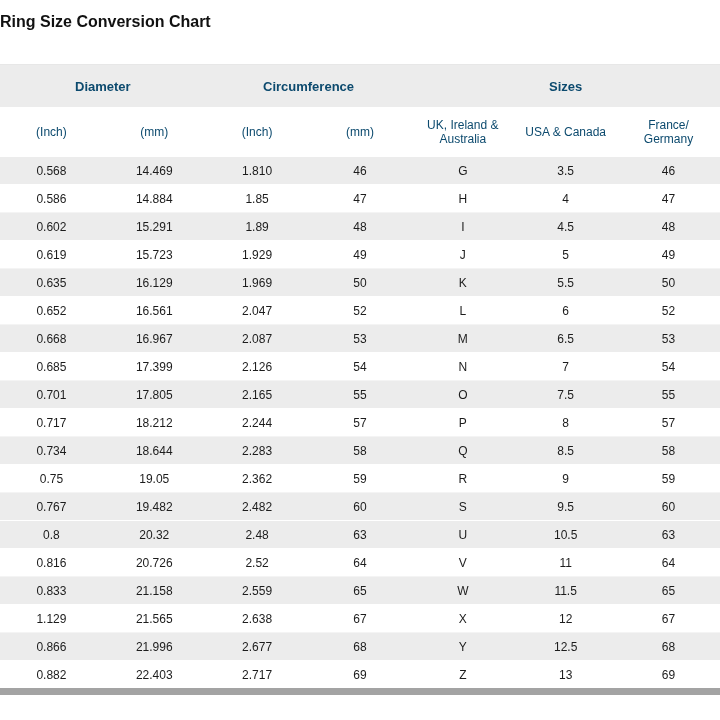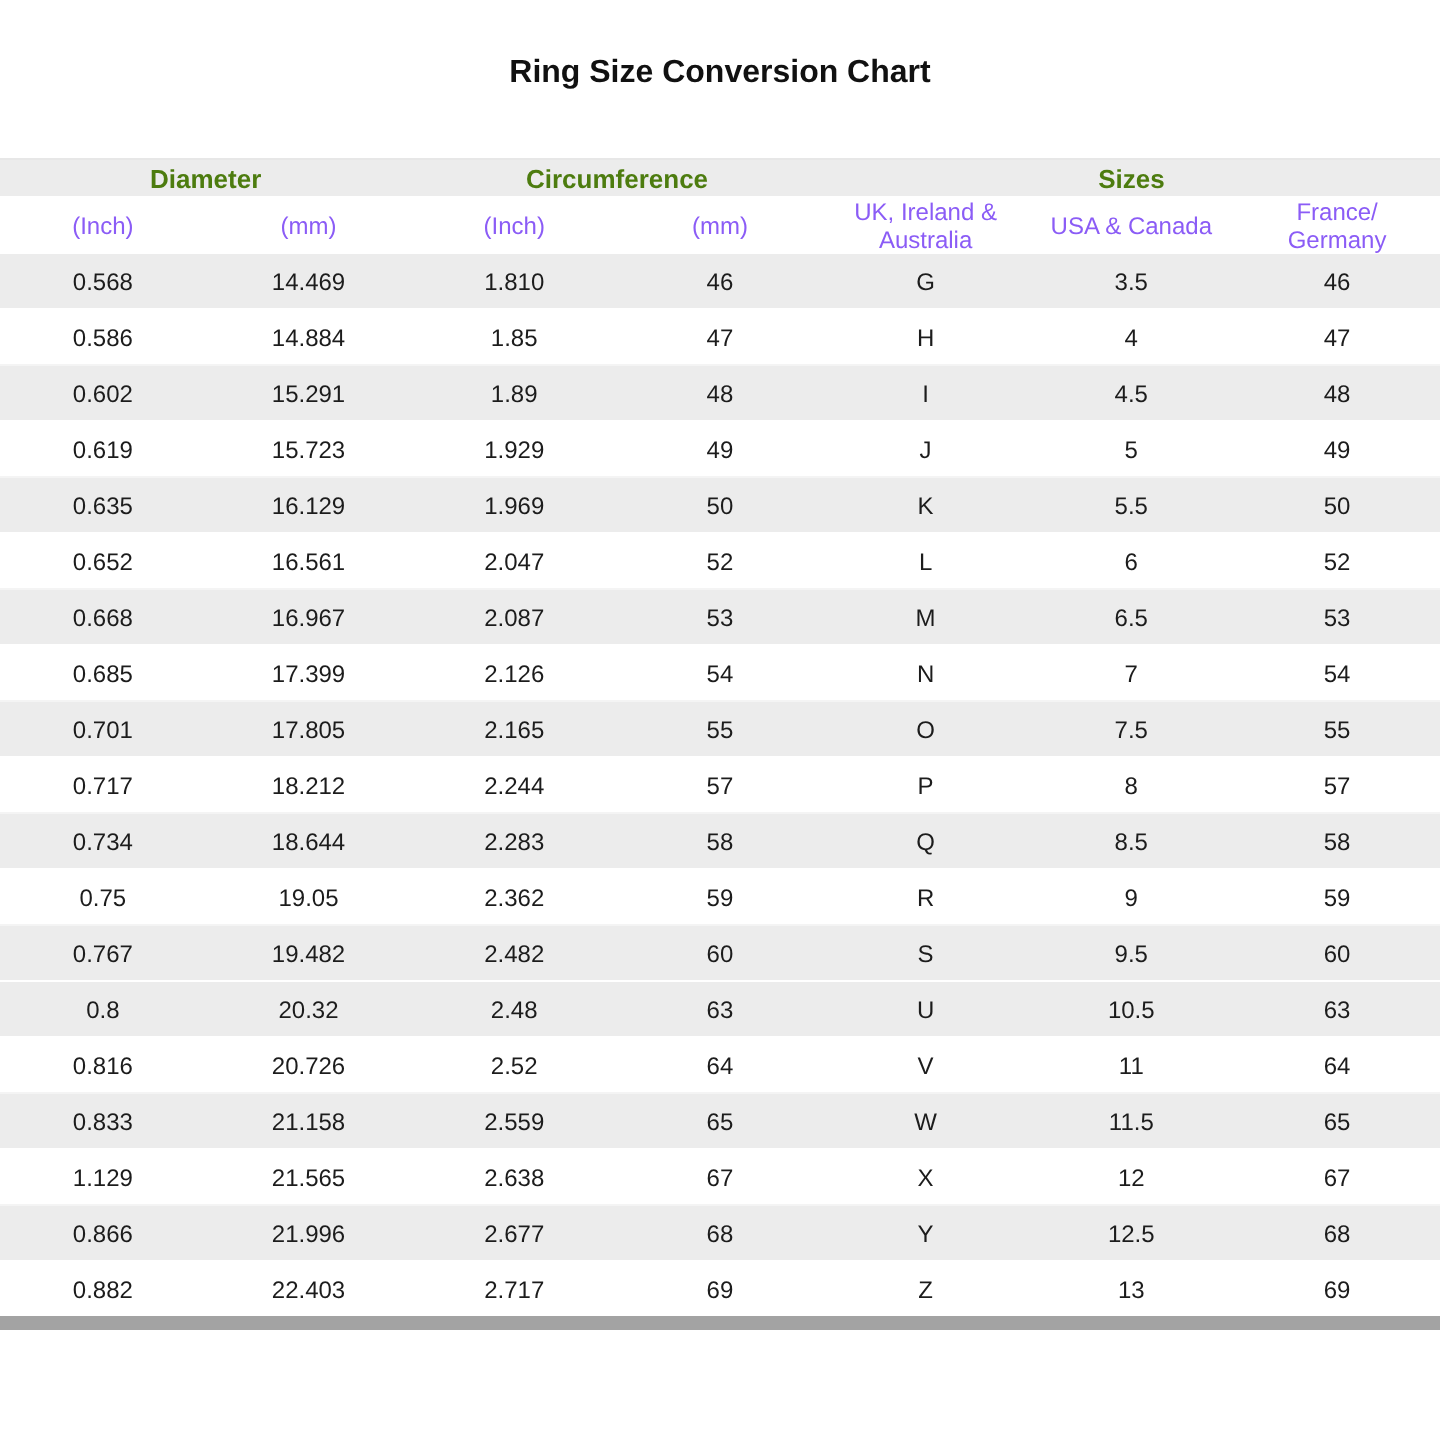--- a/index.html
+++ b/index.html
@@ -7,55 +7,54 @@
     padding: 0;
     width: 720px;
     height: 720px;
     background: #ffffff;
     overflow: hidden;
     font-family: "Liberation Sans", sans-serif;
     color: #1c1c1c;
   }
   .page-title {
     margin: 0;
-    padding-top: 28px;
+    padding-top: 13px;
     height: 18px;
     line-height: 18px;
-    text-align: center;
     font-size: 16px;
     font-weight: bold;
     color: #111111;
   }
   table.conv-table {
     margin-top: 33px;
     width: 720px;
     border-collapse: collapse;
     table-layout: fixed;
   }
   table.conv-table col { width: 14.2857%; }
   thead th {
     font-weight: normal;
     text-align: center;
     vertical-align: middle;
     padding: 0 6px;
   }
   tr.group-row th {
     background: #ececec;
-    height: 18px;
+    height: 42px;
     font-size: 13px;
     font-weight: bold;
-    color: #4d7c0f;
+    color: #0c4a6e;
     border-top: 1px solid #e7e7e7;
   }
   tr.col-row th {
     background: #ffffff;
-    height: 29px;
+    height: 50px;
     font-size: 12px;
     line-height: 14px;
-    color: #8b5cf6;
+    color: #0c4a6e;
   }
   tbody td {
     height: 27px;
     text-align: center;
     vertical-align: middle;
     font-size: 12px;
     color: #1c1c1c;
     background: #ffffff;
     border-bottom: 1px solid #f4f4f4;
     padding: 0 4px;

